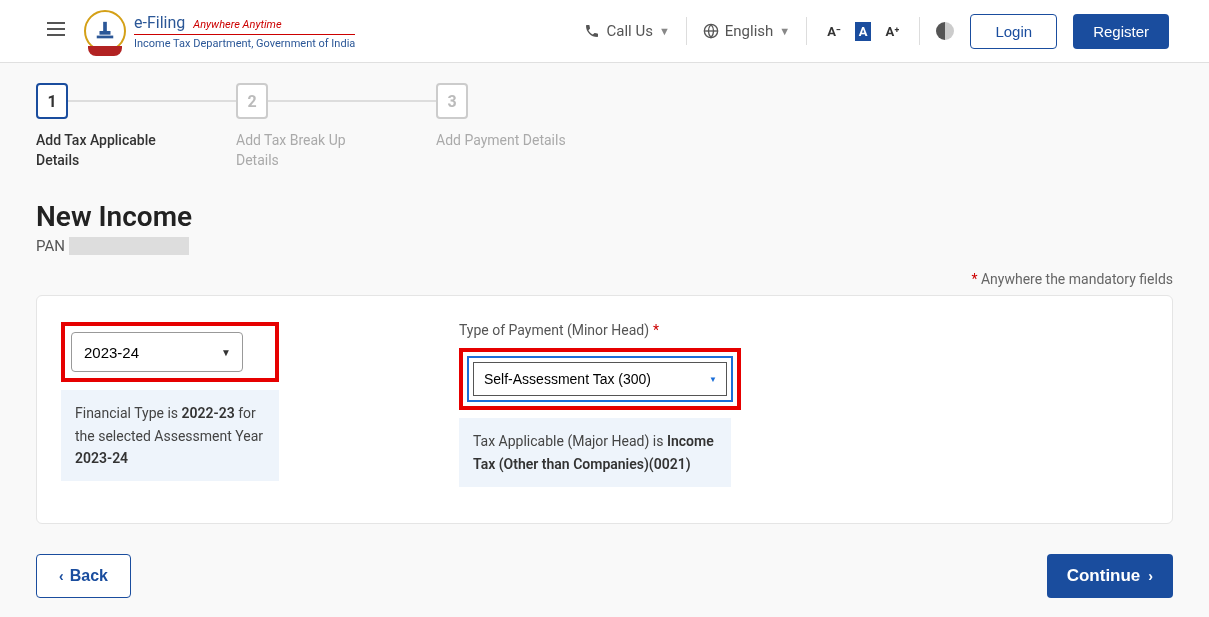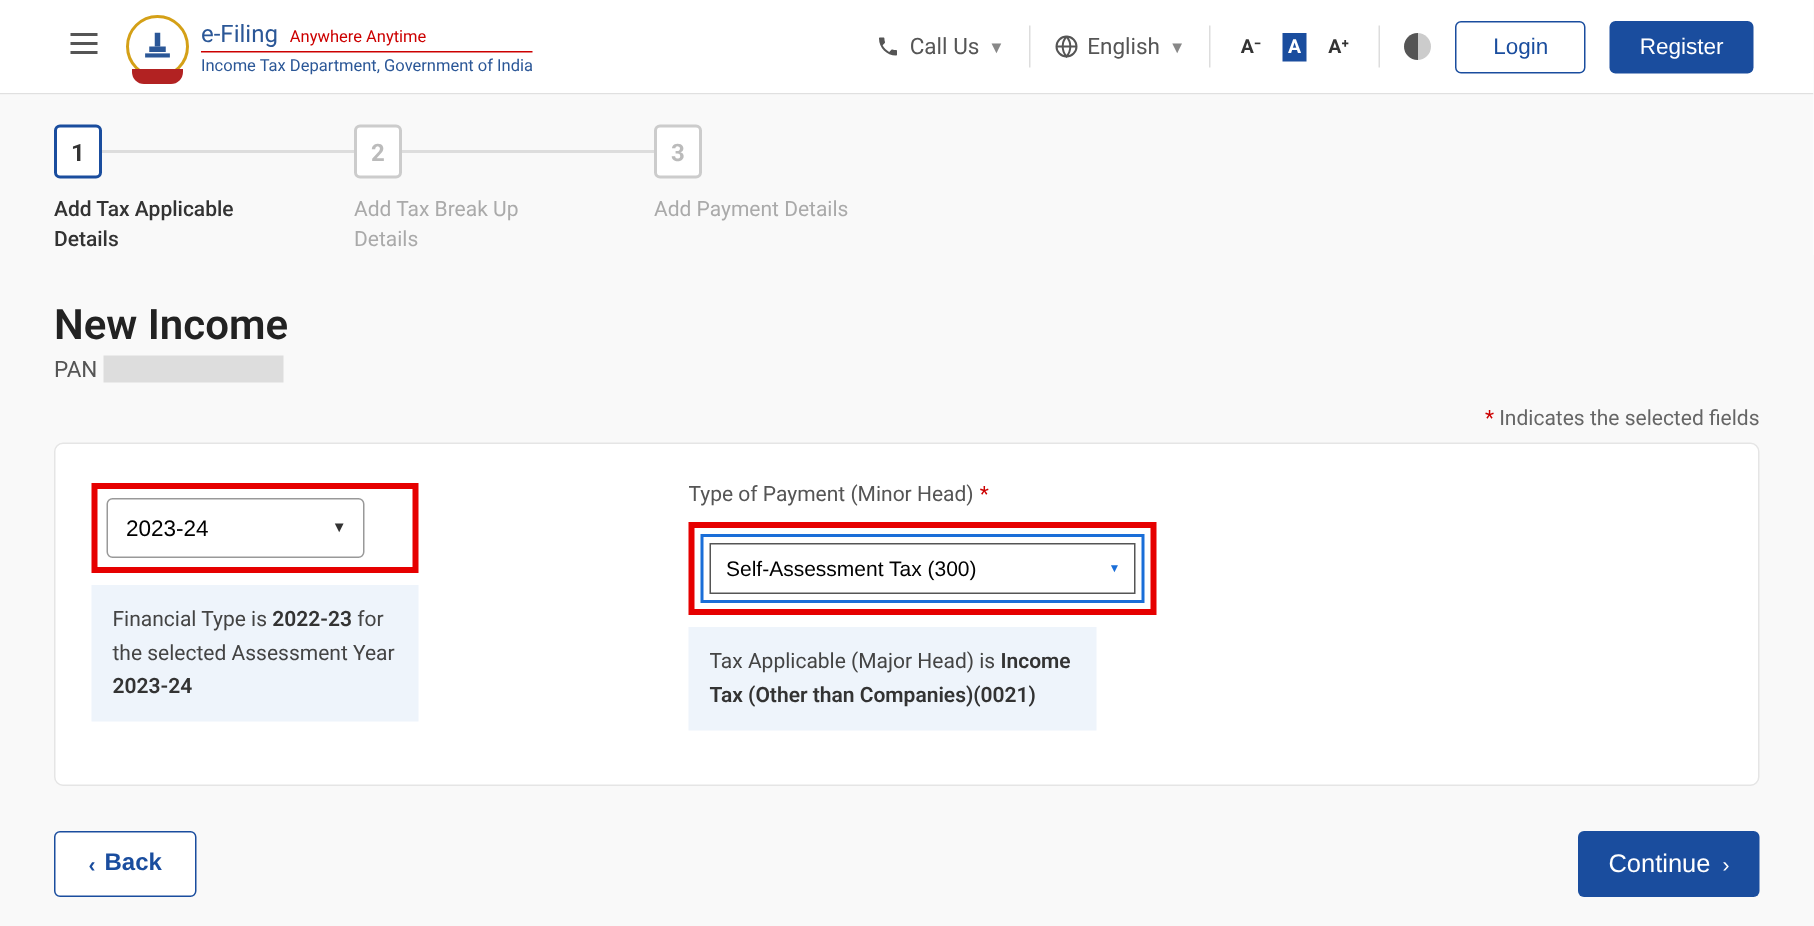--- a/index.html
+++ b/index.html
@@ -7,21 +7,21 @@
 
 .header { display: flex; align-items: center; justify-content: space-between; padding: 10px 40px; border-bottom: 1px solid #e0e0e0; }
 .header-left { display: flex; align-items: center; gap: 12px; }
 .hamburger { cursor: pointer; padding: 4px; }
 .hamburger svg { width: 24px; height: 24px; }
 .logo-block { display: flex; align-items: center; gap: 8px; }
 .emblem { width: 42px; height: 42px; border: 2px solid #d4a017; border-radius: 50%; display: flex; align-items: center; justify-content: center; position: relative; }
 .emblem::after { content: ""; position: absolute; bottom: -6px; left: 2px; right: 2px; height: 10px; background: #b22222; border-radius: 0 0 8px 8px; }
 .logo-text { }
 .efiling-title { font-size: 16px; color: #2b5797; font-weight: 400; display: inline; }
-.efiling-tagline { font-size: 11px; color: #c00; margin-left: 4px; }
+.efiling-tagline { font-size: 11px; color: #c00; font-style: italic; margin-left: 4px; }
 .efiling-dept { font-size: 11px; color: #2b5797; border-top: 1px solid #c00; padding-top: 2px; margin-top: 2px; }
 
 .header-right { display: flex; align-items: center; gap: 16px; }
 .hr-item { display: flex; align-items: center; gap: 6px; color: #555; font-size: 15px; cursor: pointer; }
 .vdiv { width: 1px; height: 28px; background: #ddd; }
 .font-controls { display: flex; gap: 10px; align-items: center; }
 .font-btn { font-size: 13px; font-weight: bold; cursor: pointer; padding: 2px 4px; }
 .font-btn.active { background: #1a4d9e; color: #fff; }
 .contrast-btn { width: 18px; height: 18px; border-radius: 50%; background: linear-gradient(90deg, #555 50%, #ccc 50%); cursor: pointer; }
 .login-btn { border: 1px solid #1a4d9e; background: #fff; color: #1a4d9e; padding: 8px 24px; border-radius: 4px; font-size: 15px; cursor: pointer; }
@@ -49,32 +49,32 @@
 .form-group { display: flex; flex-direction: column; }
 .form-label { font-size: 14px; color: #555; margin-bottom: 10px; }
 .form-label .star { color: #c00; margin-left: 4px; }
 .highlight-box-red { border: 4px solid #e60000; padding: 6px; display: inline-block; }
 .select-ay { width: 172px; height: 40px; border: 1px solid #999; border-radius: 4px; padding: 0 12px; font-size: 15px; background: #fff; appearance: none; position: relative; }
 .select-wrap { position: relative; display: inline-block; }
 .select-caret { position: absolute; right: 12px; top: 50%; transform: translateY(-50%); pointer-events: none; font-size: 10px; color: #333; }
 
 .select-pay-outer { border: 4px solid #e60000; padding: 4px; display: inline-block; }
 .select-pay-mid { border: 2px solid #1a6ed8; padding: 4px; }
-.select-pay { width: 284px; height: 34px; border: 1px solid #555; padding: 0 10px; font-size: 14px; background: #fff; appearance: none; }
+.select-pay { width: 254px; height: 34px; border: 1px solid #555; padding: 0 10px; font-size: 14px; background: #fff; appearance: none; }
 .select-pay-wrap { position: relative; display: inline-block; }
 .select-pay-caret { position: absolute; right: 10px; top: 50%; transform: translateY(-50%); pointer-events: none; font-size: 8px; color: #1a6ed8; }
 
 .hint-box { background: #eef4fb; padding: 12px 14px; margin-top: 8px; font-size: 14px; color: #444; line-height: 1.6; }
 .hint-box b { font-weight: 600; color: #333; }
 .hint-box-ay { width: 218px; }
 .hint-box-pay { width: 272px; }
 
 .footer-row { display: flex; justify-content: space-between; margin-top: 30px; }
 .back-btn { border: 1px solid #1a4d9e; background: #fff; color: #1a4d9e; padding: 10px 22px; border-radius: 4px; font-size: 16px; font-weight: 600; cursor: pointer; display: flex; align-items: center; gap: 6px; }
-.continue-btn { background: #1a4d9e; color: #fff; padding: 12px 20px; border: none; border-radius: 4px; font-size: 17px; font-weight: 400; cursor: pointer; display: flex; align-items: center; gap: 8px; }
+.continue-btn { background: #1a4d9e; color: #fff; padding: 12px 20px; border: none; border-radius: 4px; font-size: 17px; font-weight: 700; cursor: pointer; display: flex; align-items: center; gap: 8px; }
 .chev { font-size: 14px; }
 </style>
 </head>
 <body>
 
 <div class="header">
   <div class="header-left">
     <div class="hamburger">
       <svg viewBox="0 0 24 24" fill="none" stroke="#555" stroke-width="2">
           <line x1="3" y1="6" x2="21" y2="6"></line>
@@ -156,21 +156,21 @@
   </div>
 
   <h1 class="page-title">New Income</h1>
   <div class="pan-row">
     <span>PAN</span>
     <span class="pan-mask"></span>
   </div>
 
   <div class="mandatory-note">
     <span class="star">*</span>
-    <span>Indicates the selected fields</span>
+    <span>Anywhere the mandatory fields</span>
   </div>
 
   <div class="form-card">
     <div class="form-group">
       <div class="highlight-box-red">
         <div class="select-wrap">
           <select class="select-ay">
             <option>2023-24</option>
           </select>
           <span class="select-caret">▼</span>

